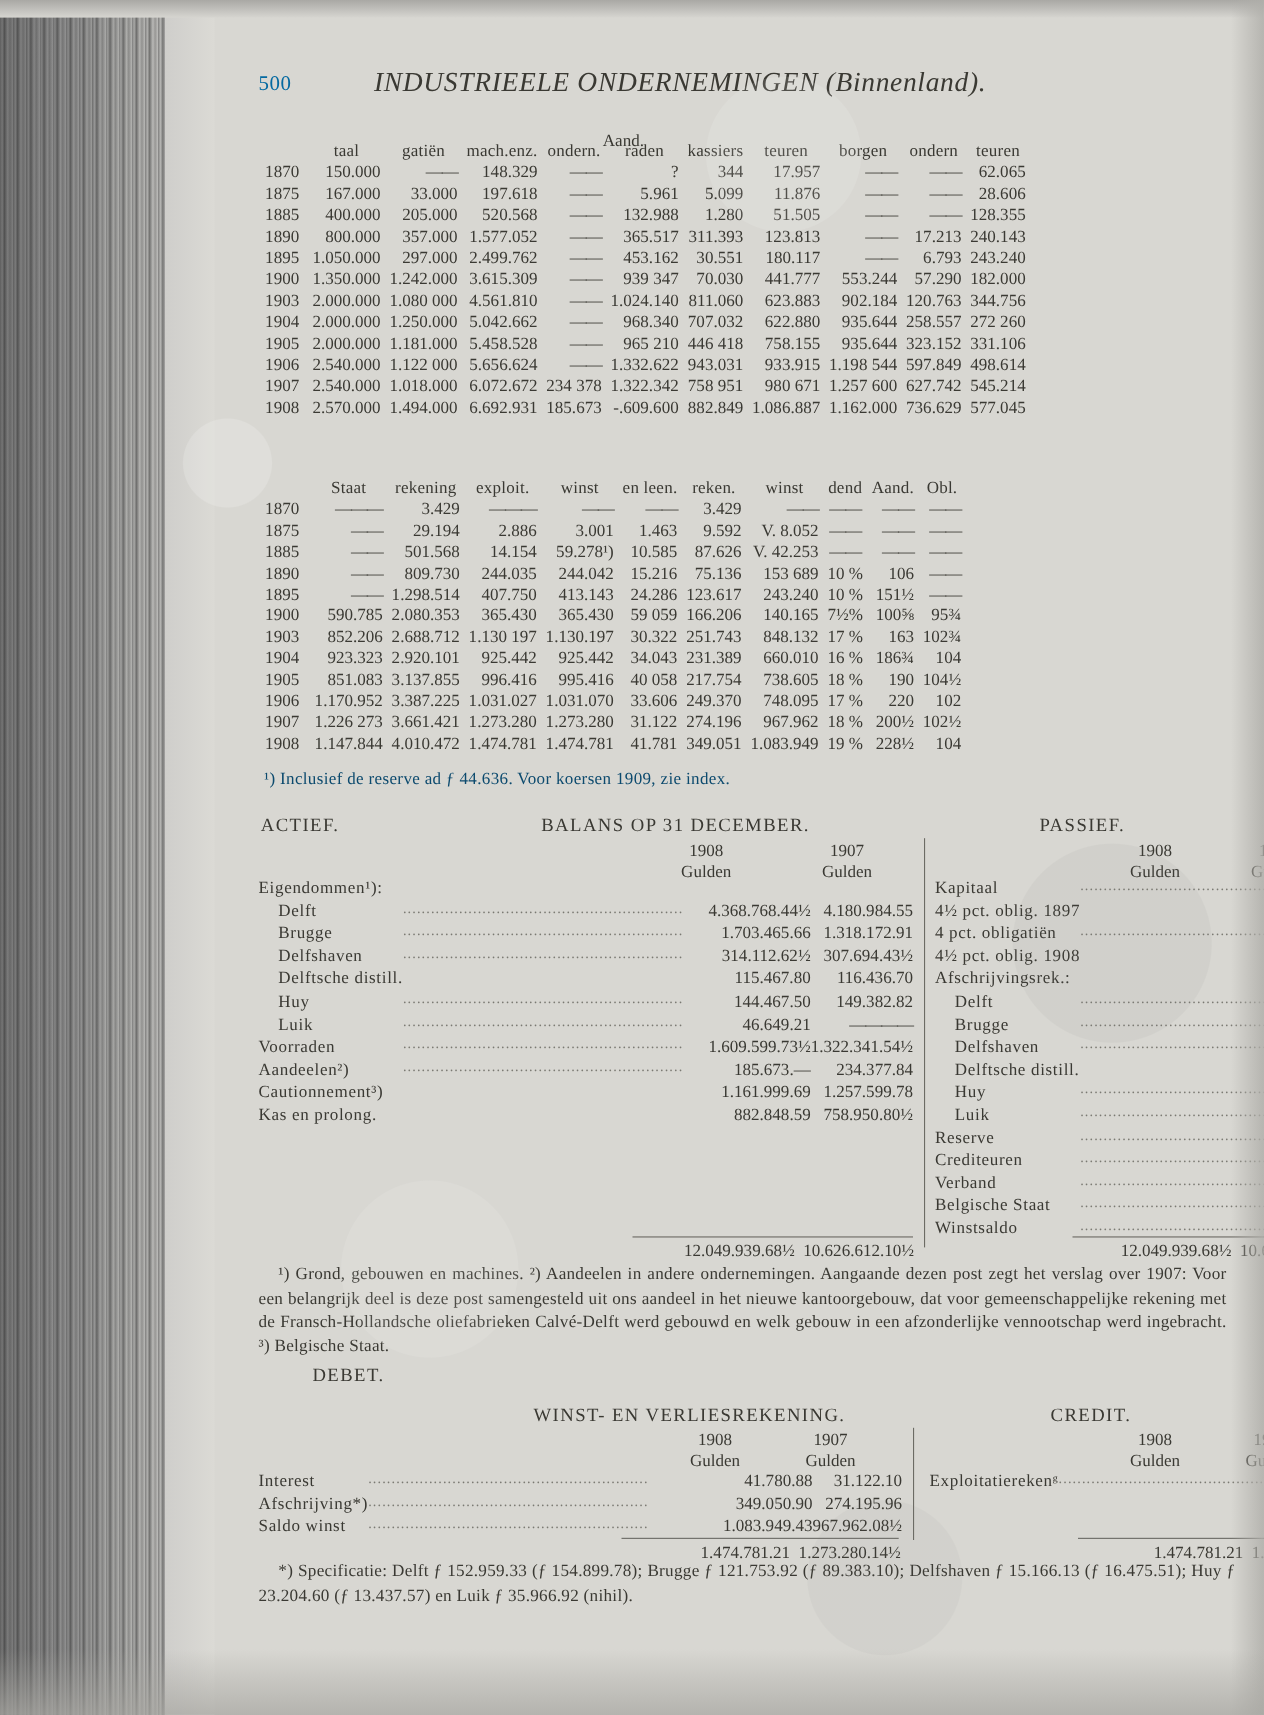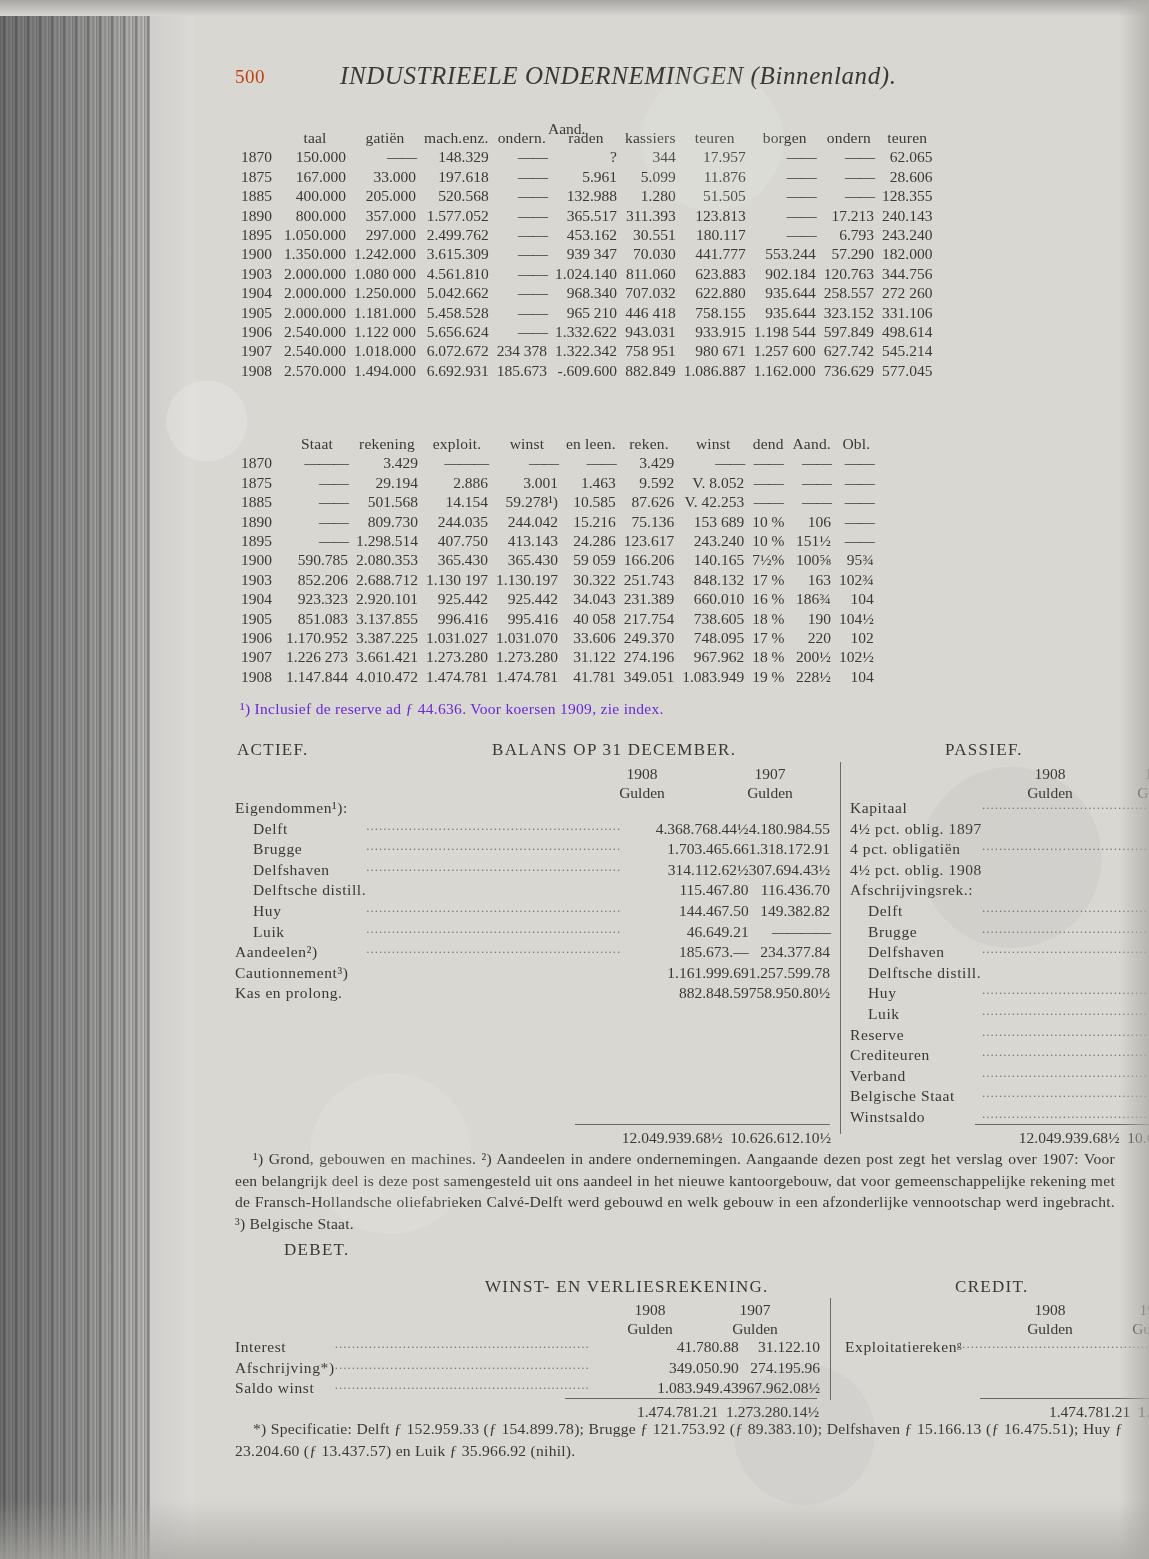--- a/index.html
+++ b/index.html
@@ -74,21 +74,21 @@
     left: 195px; top: 0;
     width: 954px; height: 1559px;
     color: #2c2c2c;
   }
 
   #page-number {
     position: absolute;
     left: 40px; top: 66px;
     font-size: 19px;
     letter-spacing: .5px;
-    color: #c2410c;
+    color: #0369a1;
   }
   #head-title {
     position: absolute;
     left: 145px; top: 62px;
     font-family: "Liberation Serif", serif;
     font-style: italic;
     font-size: 25px;
     letter-spacing: .6px;
     color: #3a3933;
     white-space: nowrap;
@@ -130,21 +130,21 @@
   }
   #aand-span { left: 353px; top: 120px; }
 
   
   #tbl-bot { left: 42px; top: 434px; }
 
   #fn-1 {
     position: absolute;
     left: 45px; top: 700px;
     font-size: 15.5px;
-    color: #6d28d9;
+    color: #0c4a6e;
     letter-spacing: .3px;
   }
 
   
   .secthead {
     position: absolute;
     font-size: 17px;
     letter-spacing: 1.3px;
     color: #3a3933;
   }
@@ -662,20 +662,28 @@
           </tr>
           <tr>
             <td class="lbl ind">Luik</td>
             <td class="lead">
               <span>............................................................</span>
             </td>
             <td class="amt">46.649.21</td>
             <td class="amt dash">————</td>
           </tr>
           <tr>
+            <td class="lbl">Voorraden</td>
+            <td class="lead">
+              <span>............................................................</span>
+            </td>
+            <td class="amt">1.609.599.73½</td>
+            <td class="amt">1.322.341.54½</td>
+          </tr>
+          <tr>
             <td class="lbl">Aandeelen²)</td>
             <td class="lead">
               <span>............................................................</span>
             </td>
             <td class="amt">185.673.—</td>
             <td class="amt">234.377.84</td>
           </tr>
           <tr>
             <td class="lbl">Cautionnement³)</td>
             <td class="lead"></td>

